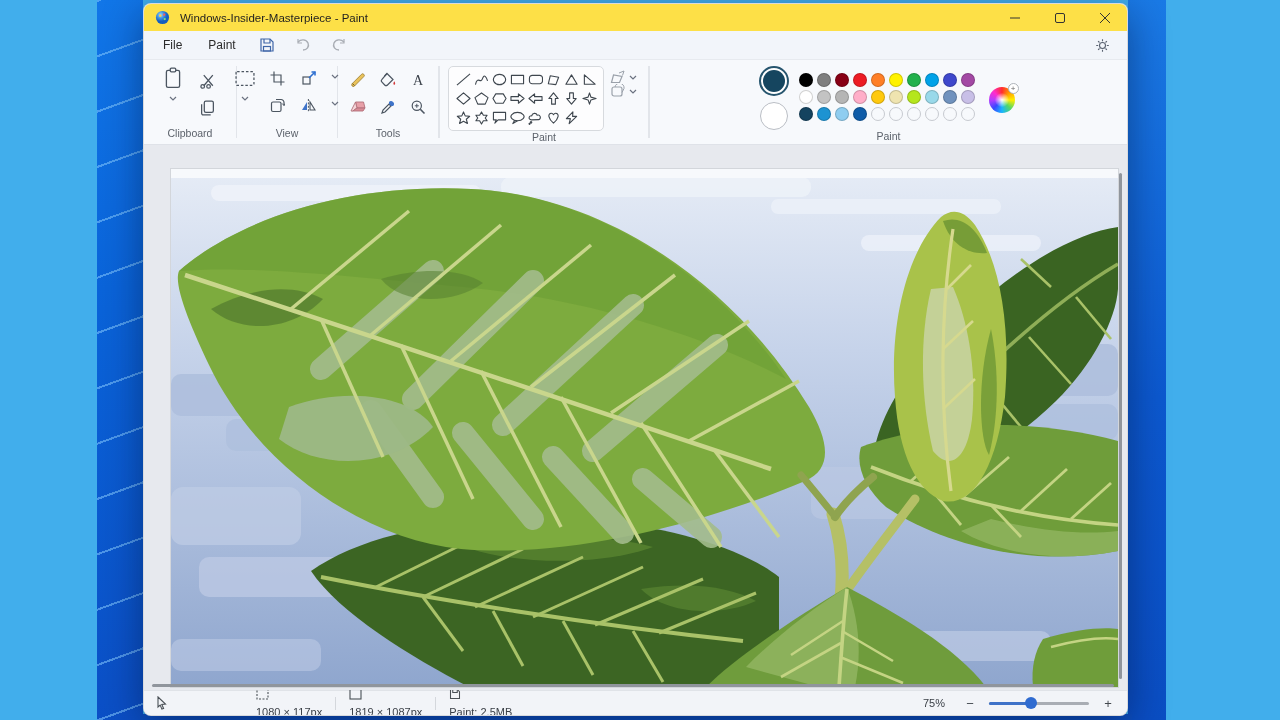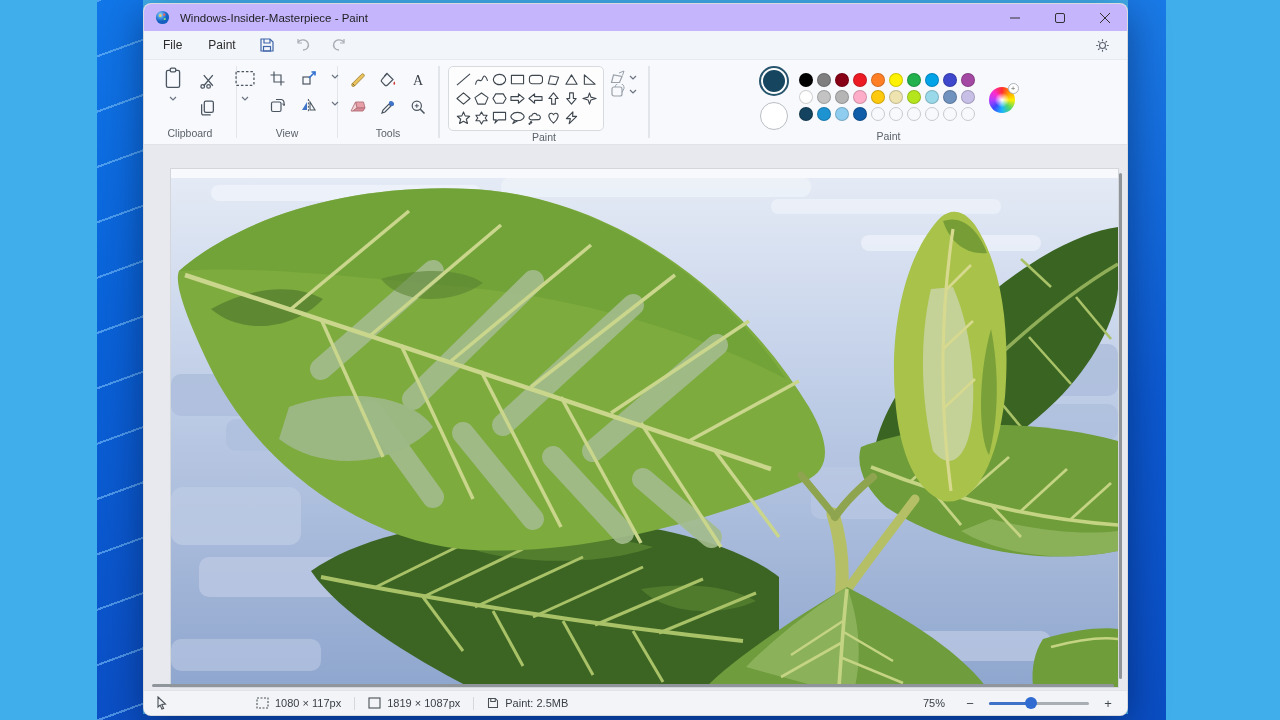--- a/index.html
+++ b/index.html
@@ -14,21 +14,21 @@
   .bloom-right { position:absolute; left:1128px; top:0; width:38px; height:720px;
     background:linear-gradient(185deg,#1a7ae6 0%,#0c59d0 55%,#0a4ec4 100%); }
   .bloom-bottom { position:absolute; left:140px; top:714px; width:992px; height:6px; background:#0c4fc2; }
 
   
   .window { position:absolute; left:143px; top:3px; width:985px; height:713px;
     background:#f7f9fc; border-radius:8px; box-shadow:0 10px 40px rgba(0,10,40,.45);
     display:flex; flex-direction:column; overflow:hidden; border:1px solid rgba(0,0,0,.12); }
 
   
-  .titlebar { height:27px; background:#c4b5fd; display:flex; align-items:center; flex:0 0 auto; }
+  .titlebar { height:27px; background:#fde047; display:flex; align-items:center; flex:0 0 auto; }
   .titlebar .app-ico { width:15px; height:15px; margin:0 10px 0 11px; }
   .title-text { font-size:11.5px; color:#1f1f1f; }
   .caption-btns { margin-left:auto; display:flex; height:100%; }
   .cap-btn { width:45px; height:100%; display:flex; align-items:center; justify-content:center; color:#333; font-size:12px; }
   .cap-btn svg { display:block; }
 
   
   .menubar { height:28px; display:flex; align-items:center; background:#f2f5fa; padding-left:6px; flex:0 0 auto; }
   .menu-item { font-size:12px; color:#2b2b2b; padding:4px 13px; border-radius:4px; }
   .mb-btn { width:30px; height:22px; display:flex; align-items:center; justify-content:center; margin:0 3px; border-radius:4px; }
@@ -80,21 +80,21 @@
   .paint-canvas { position:absolute; left:27px; top:24px; width:947px; height:518px; background:#fff;
     box-shadow:0 0 0 1px #d3d6db; }
   .paint-canvas svg { display:block; width:100%; height:100%; }
   .vscroll { position:absolute; right:5px; top:28px; width:3px; height:506px; background:#90959c; border-radius:2px; }
   .hscroll { position:absolute; left:8px; bottom:3px; height:3px; width:962px; background:#90959c; border-radius:2px; }
 
   
   .statusbar { height:25px; background:#f2f4f8; border-top:1px solid #e0e3e8; display:flex; align-items:center;
     font-size:11px; color:#3a3f46; flex:0 0 auto; padding:0 10px; }
   .sb-cursor { margin-left:2px; }
-  .sb-item { display:flex; align-items:flex-start; gap:6px; }
+  .sb-item { display:flex; align-items:flex-start; gap:6px;flex-direction:column; }
   .sb-sep { width:1px; height:13px; background:#d4d7dc; margin:0 13px; }
   .sb-first { margin-left:88px; }
   .sb-right { margin-left:auto; display:flex; align-items:center; }
   .zoom-pct { margin-right:16px; }
   .zoom-btn { font-size:13px; color:#44494f; width:18px; text-align:center; }
   .slider { width:100px; height:12px; position:relative; margin:0 10px; }
   .slider .track { position:absolute; top:5px; left:0; right:0; height:3px; background:#a9adb4; border-radius:2px; }
   .slider .fill { position:absolute; top:5px; left:0; width:42px; height:3px; background:#3e72c8; border-radius:2px; }
   .slider .thumb { position:absolute; top:0; left:36px; width:12px; height:12px; border-radius:50%; background:#2f6bd0; }
 

